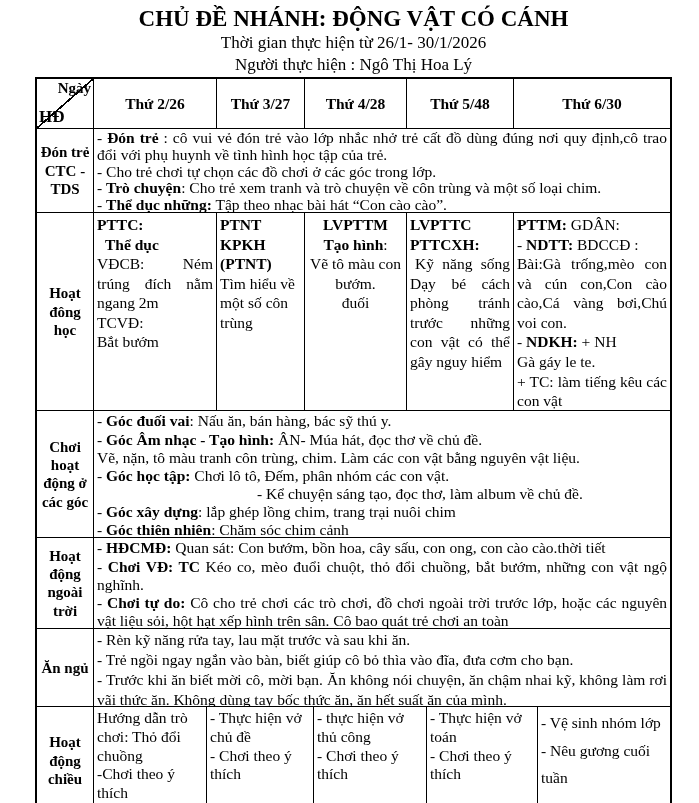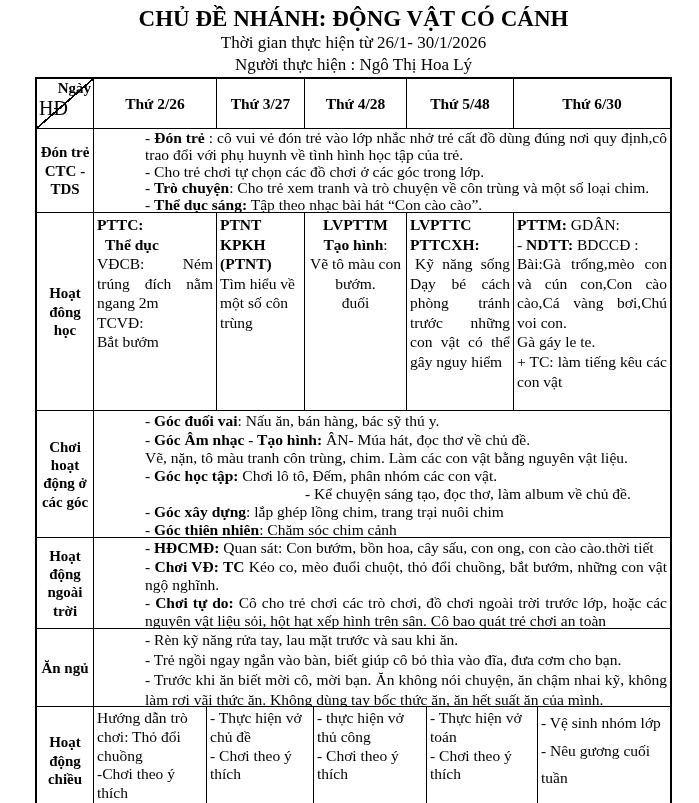--- a/index.html
+++ b/index.html
@@ -17,40 +17,40 @@
   .tbl { width:637px; border:2px solid #000; margin-top:3px; }
   .tr { display:flex; border-bottom:1px solid #000; align-items:stretch; }
   .tr:last-child { border-bottom:none; }
   .cell { border-right:1px solid #000; padding:1px 3px; overflow:hidden; }
   .cell:last-child { border-right:none; }
   .label-cell {
     flex:0 0 57px; width:57px; font-weight:bold; text-align:center;
     display:flex; flex-direction:column; justify-content:center;
     font-size:15px; line-height:1.22; padding:1px 1px;
   }
-  .full-cell { flex:1 1 auto;margin-left:48px; }
+  .full-cell { flex:1 1 auto; }
   .line { margin:0; }
   .just { text-align:justify; }
   .ctr  { text-align:center; }
   .pl   { padding-left:8px; }
   .ti   { text-indent:5px; }
   .big-indent { padding-left:160px; }
   
   .row-head { height:50px; }
   .row-head .day {
     display:flex; align-items:center; justify-content:center;
     font-weight:bold; font-size:15.5px;
   }
   .corner { position:relative; padding:12px;
     background:linear-gradient(to bottom right,
       transparent calc(50% - 0.8px), #000 calc(50% - 0.8px),
       #000 calc(50% + 0.8px), transparent calc(50% + 0.8px));
   }
   .corner .c-top { position:absolute; top:0px; right:2px; font-weight:bold; font-size:15px; }
-  .corner .c-bot { position:absolute; bottom:8px; left:2px; font-weight:normal; font-size:20px; }
+  .corner .c-bot { position:absolute; bottom:1px; left:2px; font-weight:bold; font-size:17px; }
   
   .row-don   { height:84px; }  .row-don  .line { line-height:1.07; }
   .row-hoc   { height:198px; } .row-hoc  .line { line-height:1.26; }
   .row-goc   { height:127px; } .row-goc  .line { line-height:1.17; }
   .row-ngoai { height:91px; }  .row-ngoai .line { line-height:1.17; }
   .row-an    { height:78px; }  .row-an   .line { line-height:1.28; }
   .row-chieu { height:107px; } .row-chieu .line { line-height:1.2; }
   .row-chieu .wk-last .line { line-height:1.75; }
   
   .w1 { flex:0 0 123px; width:123px; }
@@ -89,21 +89,21 @@
       <div class="cell day w4">Thứ 5/48</div>
       <div class="cell day w5">Thứ 6/30</div>
     </div>
 
     <div class="tr row-don">
       <div class="cell label-cell">Đón trẻ CTC - TDS</div>
       <div class="cell full-cell">
         <p class="line just"><span>- </span><b>Đón trẻ</b><span> : cô vui vẻ đón trẻ vào lớp nhắc nhở trẻ cất đồ dùng đúng nơi quy định,cô trao đổi với phụ huynh về tình hình học tập của trẻ.</span></p>
         <p class="line"><span>- Cho trẻ chơi tự chọn các đồ chơi ở các góc trong lớp.</span></p>
         <p class="line"><span>- </span><b>Trò chuyện</b><span>: Cho trẻ xem tranh và trò chuyện về côn trùng và một số loại chim.</span></p>
-        <p class="line"><span>- </span><b>Thể dục sáng:</b><span> Tập theo nhạc bài hát “Con cào cào”.</span></p>
+        <p class="line"><span>- </span><b>Thể dục những:</b><span> Tập theo nhạc bài hát “Con cào cào”.</span></p>
       </div>
     </div>
 
     <div class="tr row-hoc">
       <div class="cell label-cell">Hoạt đông học</div>
       <div class="cell w1 pad-top">
         <p class="line"><b>PTTC:</b></p>
         <p class="line pl"><b>Thể dục</b></p>
         <p class="line just"><span>VĐCB: Ném trúng đích nằm ngang 2m</span></p>
         <p class="line"><span>TCVĐ:</span></p>
@@ -123,20 +123,21 @@
       </div>
       <div class="cell w4 pad-top">
         <p class="line"><b>LVPTTC</b></p>
         <p class="line"><b>PTTCXH:</b></p>
         <p class="line just ti"><span>Kỹ năng sống Dạy bé cách phòng tránh trước những con vật có thể gây nguy hiểm</span></p>
       </div>
       <div class="cell w5 pad-top">
         <p class="line"><b>PTTM:</b><span> GDÂN:</span></p>
         <p class="line"><span>- </span><b>NDTT:</b><span> BDCCĐ :</span></p>
         <p class="line just"><span>Bài:Gà trống,mèo con và cún con,Con cào cào,Cá vàng bơi,Chú voi con.</span></p>
+        <p class="line"><span>- </span><b>NDKH:</b><span> + NH</span></p>
         <p class="line"><span>Gà gáy le te.</span></p>
         <p class="line just"><span>+ TC: làm tiếng kêu các con vật</span></p>
       </div>
     </div>
 
     <div class="tr row-goc">
       <div class="cell label-cell">Chơi hoạt động ở các góc</div>
       <div class="cell full-cell">
         <p class="line"><span>- </span><b>Góc đuối vai</b><span>: Nấu ăn, bán hàng, bác sỹ thú y.</span></p>
         <p class="line"><span>- </span><b>Góc Âm nhạc - Tạo hình:</b><span> ÂN- Múa hát, đọc thơ về chủ đề.</span></p>

